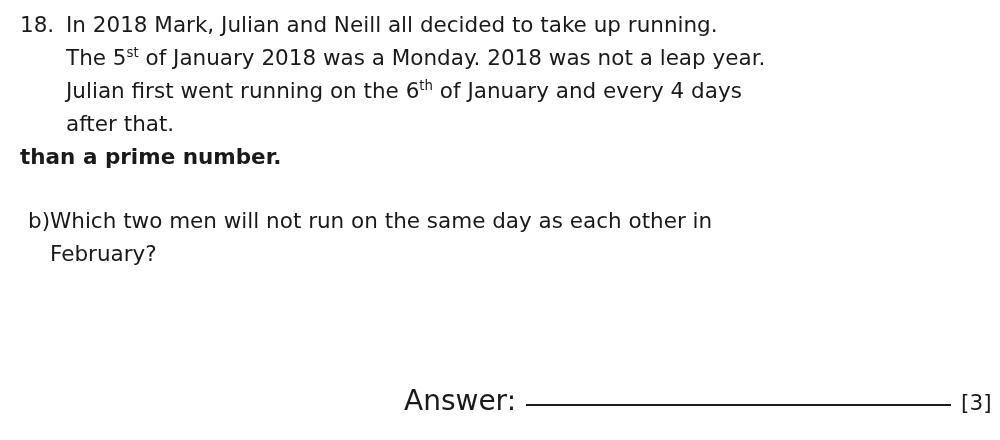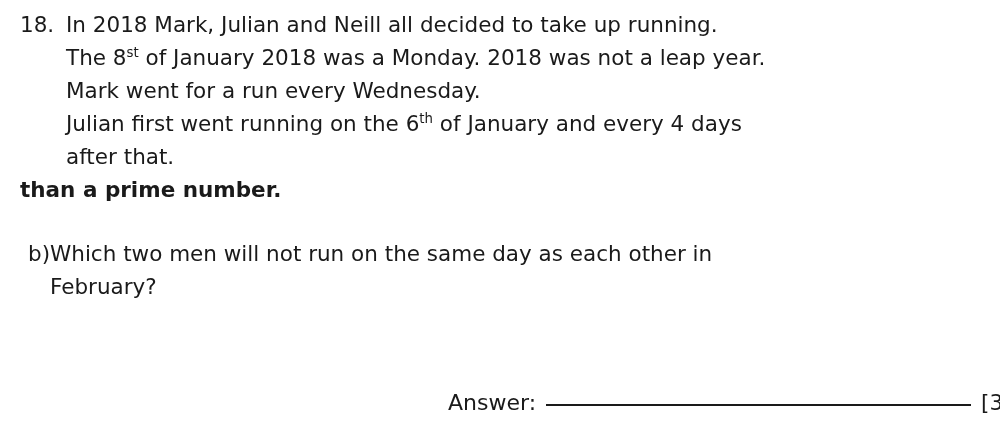--- a/index.html
+++ b/index.html
@@ -74,24 +74,23 @@
     position: absolute;
     left: 0;
     right: 0;
     bottom: 22px;
     display: flex;
     align-items: baseline;
     justify-content: flex-start;
     padding-left: 404px;
   }
   .answer-label {
-    font-size: 22px;
+    font-size: 28px;
     line-height: 30px;
     flex: 0 0 auto;
-    margin-left: 44px;
   }
   .answer-rule {
     flex: 0 0 auto;
     width: 425px;
     height: 0;
     border-bottom: 2.2px solid #1a1a1a;
     margin: 0 10px 6px 10px;
     position: relative;
     top: -4px;
   }
@@ -103,22 +102,21 @@
 </style>
 </head>
 <body>
 
 <div class="page">
 
   <div class="q-block">
     <div class="q-number">18.</div>
     <div class="q-body">
       <div class="line">In 2018 Mark, Julian and Neill all decided to take up running.</div>
-      <div class="line"><span>The 8</span><sup>st</sup><span> of January 2018 was a Monday. 2018 was not a leap year.</span></div>
-      <div class="line">Mark went for a run every Wednesday.</div>
+      <div class="line"><span>The 5</span><sup>st</sup><span> of January 2018 was a Monday. 2018 was not a leap year.</span></div>
       <div class="line"><span>Julian first went running on the 6</span><sup>th</sup><span> of January and every 4 days after that.</span></div>
       <div class="line wrap-line">than a prime number.</div>
     </div>
   </div>
 
   <div class="part">
     <div class="part-label">b)</div>
     <div class="part-text">Which two men will not run on the same day as each other in February?</div>
   </div>
 

